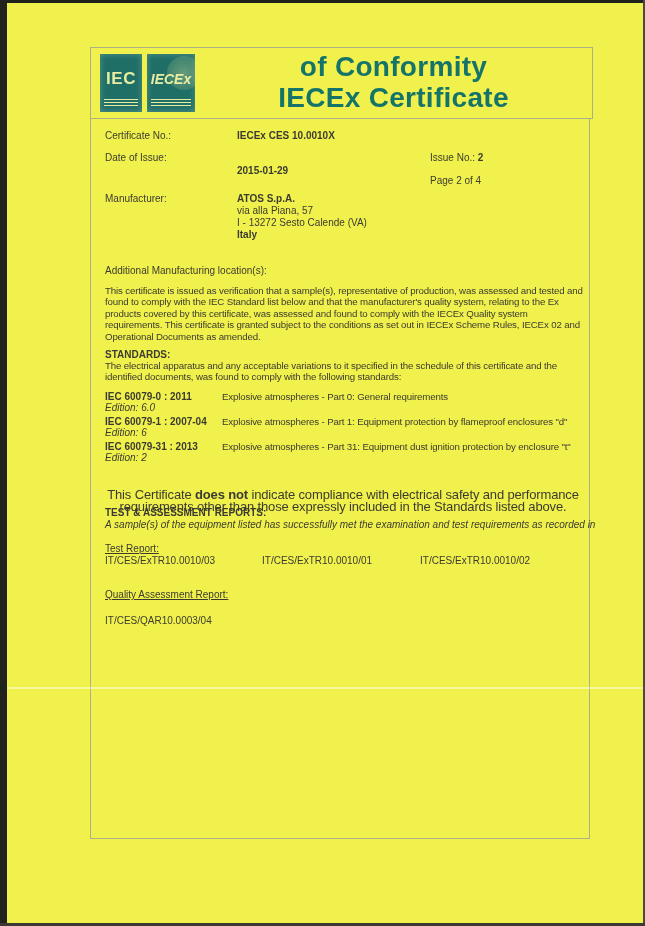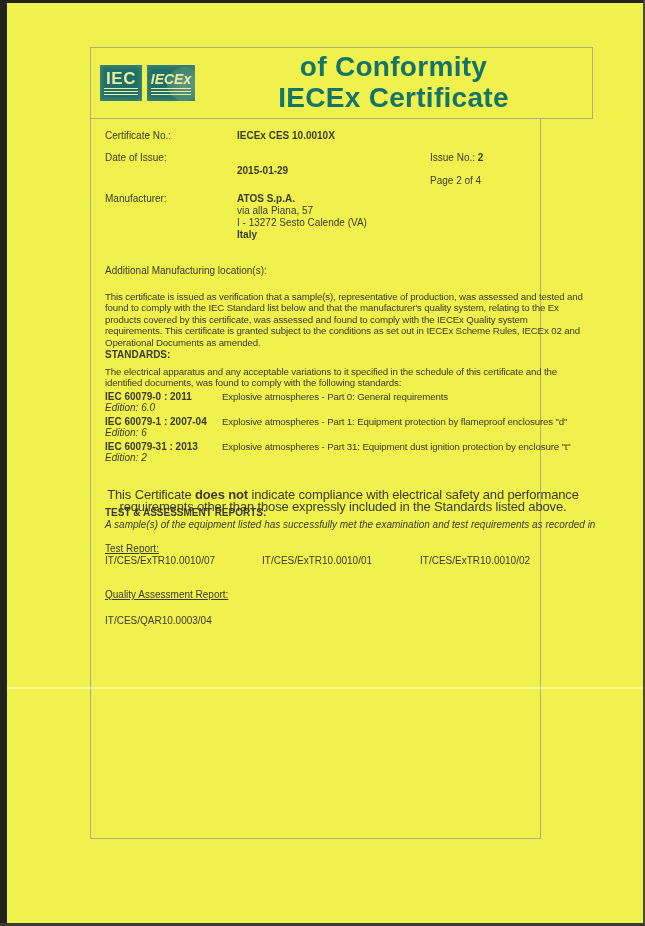--- a/index.html
+++ b/index.html
@@ -22,21 +22,21 @@
                background:rgba(255,255,255,0.45); z-index:4; }
 
   .header-box {
     position:absolute; left:90px; top:47px; width:503px; height:72px;
     border:1px solid #adb084;
     display:flex; align-items:center;
     padding-left:9px;
   }
   .logo-strip { display:flex; gap:5px; }
   .logo {
-    width:42px; height:36px; background:#1f6f66; color:#e9eda2;
+    width:42px; height:58px; background:#1f6f66; color:#e9eda2;
     position:relative; display:flex; align-items:center; justify-content:center;
     font-weight:bold; overflow:hidden;
     box-shadow:inset 0 0 6px rgba(255,255,255,0.25);
   }
   .logo-iec { font-size:17px; letter-spacing:0.5px; }
   .logo-iecex { width:48px; font-size:14px; font-style:italic; }
   .logo .txt { margin-top:-8px; }
   .logo .lines {
     position:absolute; left:4px; right:4px; bottom:6px; height:7px;
     background:repeating-linear-gradient(to bottom,#e9eda2 0,#e9eda2 1px,transparent 1px,transparent 3px);
@@ -45,29 +45,29 @@
     content:""; position:absolute; right:-6px; top:2px; width:34px; height:34px;
     border-radius:50%; background:radial-gradient(circle,rgba(233,237,162,0.35),rgba(233,237,162,0.05));
   }
   .cert-title {
     flex:1; text-align:center; color:#15746a; font-weight:bold;
     font-size:28px; line-height:31px; letter-spacing:0.3px;
     padding-bottom:2px;
   }
 
   .body-box {
-    position:absolute; left:90px; top:119px; width:451px; height:720px;
+    position:absolute; left:90px; top:119px; width:500px; height:720px;
     border:1px solid #adb084; border-top:none;
     font-size:10px; line-height:12px;
   }
   .abs { position:absolute; white-space:nowrap; }
   .b { font-weight:bold; }
   .i { font-style:italic; }
   .u { text-decoration:underline; }
-  .wrap { white-space:normal;margin-top:6px; }
+  .wrap { white-space:normal; }
   .small { font-size:9.7px; line-height:11.4px; letter-spacing:-0.15px; }
 
   .col-label { left:14px; }
   .col-value { left:146px; }
   .col-right { left:339px; }
 
   .manu-block div { line-height:12px; }
 
   .std-row { position:absolute; left:0; width:503px; height:25px; }
   .std-code { position:absolute; left:14px; top:0; font-weight:bold; white-space:nowrap; }
@@ -147,20 +147,20 @@
     <span class="std-edition">Edition: 2</span>
     <span class="std-desc">Explosive atmospheres - Part 31: Equipment dust ignition protection by enclosure "t"</span>
   </div>
 
   <div class="note"><span>This Certificate </span><span class="b">does not</span><span> indicate compliance with electrical safety and performance requirements other than those expressly included in the Standards listed above.</span></div>
 
   <span class="abs col-label b" style="top:388px">TEST &amp; ASSESSMENT REPORTS:</span>
   <span class="abs col-label i" style="top:400px">A sample(s) of the equipment listed has successfully met the examination and test requirements as recorded in</span>
 
   <span class="abs col-label u" style="top:424px">Test Report:</span>
-  <span class="abs" style="left:14px; top:436px">IT/CES/ExTR10.0010/07</span>
+  <span class="abs" style="left:14px; top:436px">IT/CES/ExTR10.0010/03</span>
   <span class="abs" style="left:171px; top:436px">IT/CES/ExTR10.0010/01</span>
   <span class="abs" style="left:329px; top:436px">IT/CES/ExTR10.0010/02</span>
 
   <span class="abs col-label u" style="top:470px">Quality Assessment Report:</span>
   <span class="abs col-label" style="top:496px">IT/CES/QAR10.0003/04</span>
 
 </div>
 
 </body></html>

